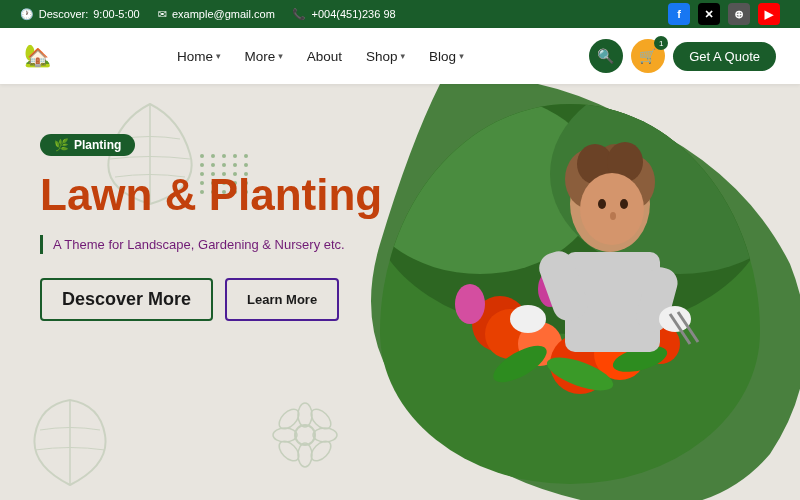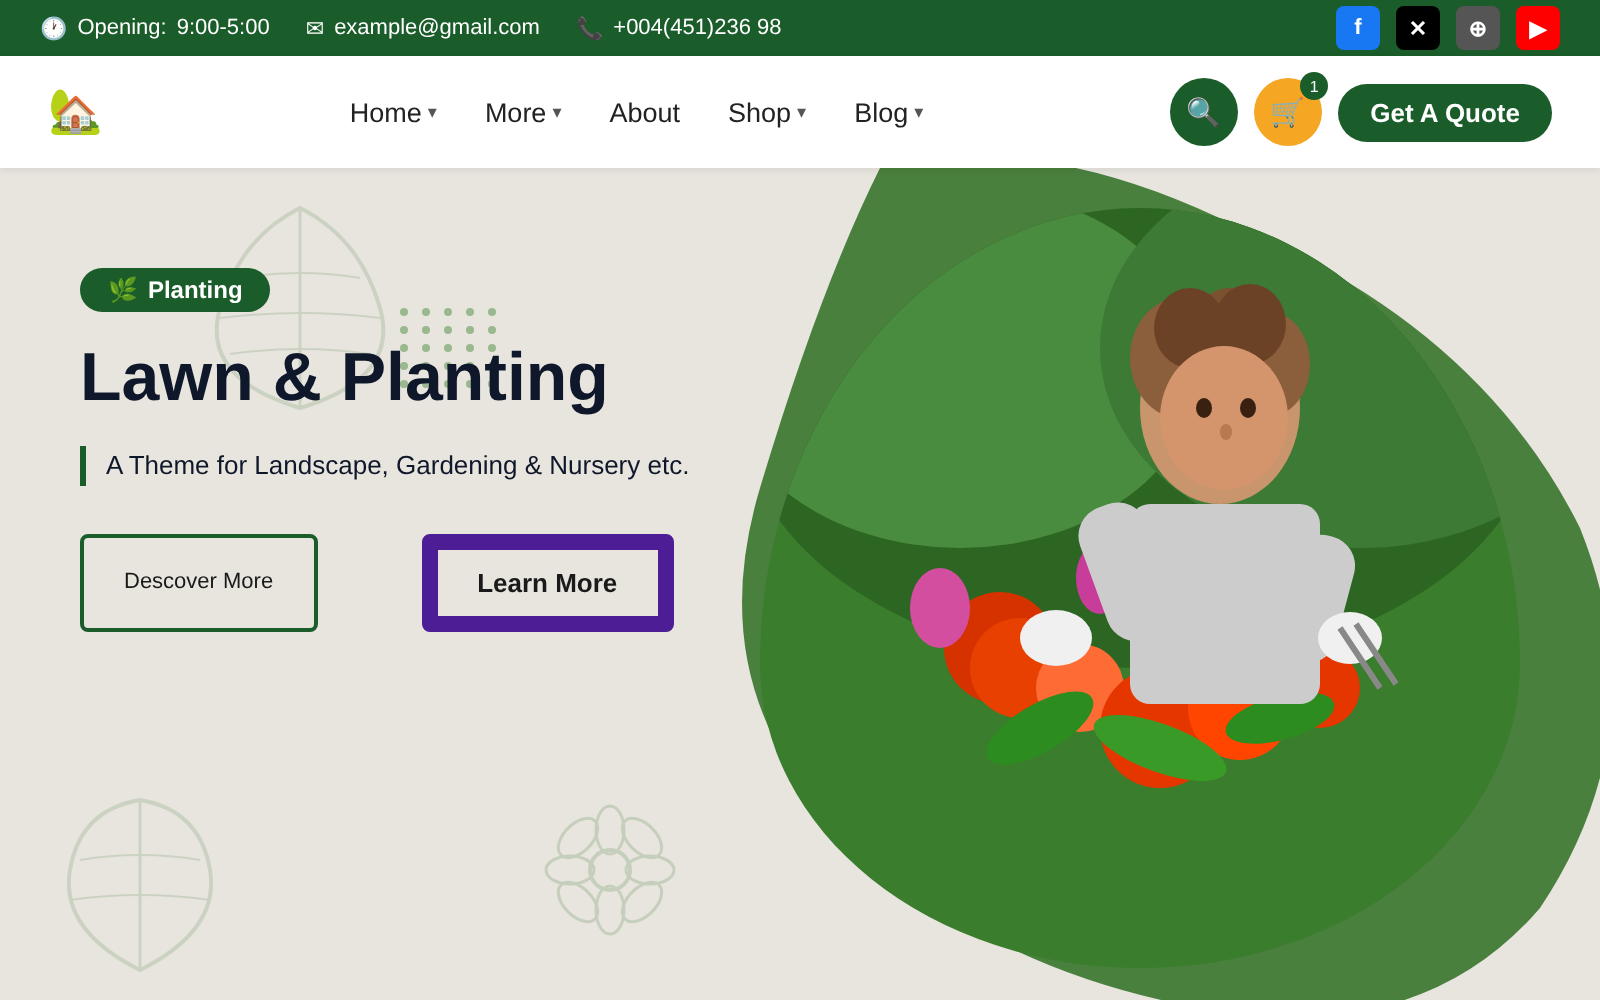--- a/index.html
+++ b/index.html
@@ -64,21 +64,21 @@
       cursor: pointer; color: #fff; font-size: 14px; border: none; position: relative;
     }
     .cart-badge {
       position: absolute; top: -3px; right: -3px;
       background: #1a5c2a; color: #fff; border-radius: 50%;
       width: 14px; height: 14px; font-size: 8px;
       display: flex; align-items: center; justify-content: center;
     }
     .quote-btn {
       background: #1a5c2a; color: #fff; border: none; border-radius: 20px;
-      padding: 7px 16px; font-size: 13px; font-weight: 700; cursor: pointer;
+      padding: 7px 16px; font-size: 13px; font-weight: 400; cursor: pointer;
     }
 
     
     .hero {
       position: relative;
       height: 416px;
       background: #e8e5df;
       overflow: hidden;
     }
 
@@ -107,56 +107,55 @@
       max-width: 380px;
     }
     .badge {
       display: inline-flex; align-items: center; gap: 5px;
       background: #1a5c2a; color: #fff;
       padding: 4px 14px; border-radius: 16px;
       font-size: 12px; font-weight: 600; margin-bottom: 14px;
     }
     .badge-icon { font-size: 12px; }
     .hero-title {
-      font-size: 34px; font-weight: 800; color: #0f172a;
+      font-size: 44px; font-weight: 800; color: #c2410c;
       line-height: 1.15; margin-bottom: 14px;
     }
     .hero-subtitle {
-      font-size: 13px; color: #0f172a;
+      font-size: 13px; color: #701a75;
       border-left: 3px solid #1a5c2a; padding-left: 10px;
       margin-bottom: 24px; line-height: 1.5;
     }
     .hero-buttons { display: flex; gap: 12px; }
     .btn-outline {
       padding: 9px 20px; border: 2px solid #1a5c2a; background: transparent;
-      color: #1a1a1a; border-radius: 4px; font-size: 11px; font-weight: 400;
+      color: #1a1a1a; border-radius: 4px; font-size: 18px; font-weight: 700;
       cursor: pointer;
     }
     .btn-outline-white {
-      padding: 9px 20px; border: 8px solid #4c1d95; background: transparent;
+      padding: 9px 20px; border: 2px solid #4c1d95; background: transparent;
       color: #1a1a1a; border-radius: 4px; font-size: 13px; font-weight: 600;
       cursor: pointer;
-      margin-left: 40px;
     }
 
     
     .dots-grid {
       position: absolute;
       display: grid; grid-template-columns: repeat(5, 6px); gap: 5px;
     }
     .dot { width: 4px; height: 4px; background: #4a8c3f; border-radius: 50%; opacity: 0.5; }
   </style>
 </head>
 <body>
 
 <div class="top-bar">
   <div class="top-bar-left">
     <div class="top-bar-item">
       <span>🕐</span>
-      <span>Opening:</span>
+      <span>Descover:</span>
       <span>9:00-5:00</span>
     </div>
     <div class="top-bar-item">
       <span>✉</span>
       <span>example@gmail.com</span>
     </div>
     <div class="top-bar-item">
       <span>📞</span>
       <span>+004(451)236 98</span>
     </div>

